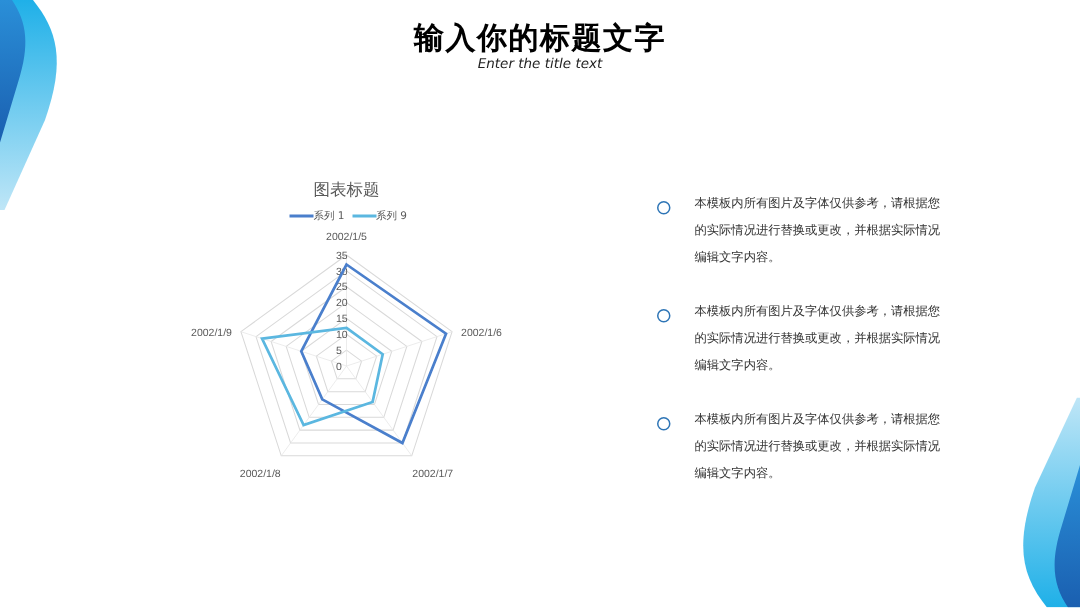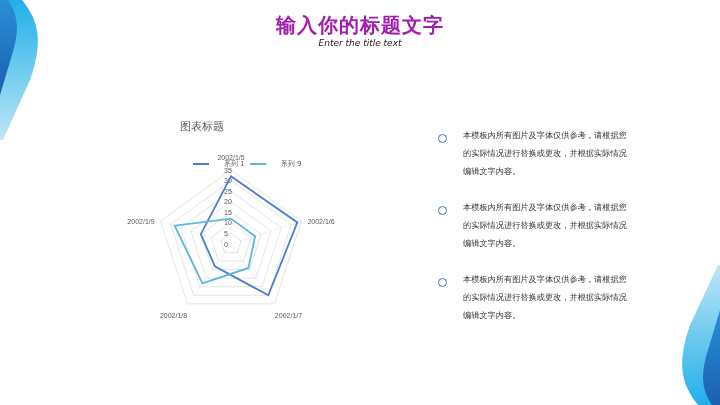--- a/index.html
+++ b/index.html
@@ -1,23 +1,23 @@
 <!DOCTYPE html>
 <html><head>
 <meta charset="utf-8">
 <style>
   html,body{margin:0;padding:0;}
   body{width:720px;height:405px;position:relative;overflow:hidden;background:#ffffff;font-family:"DejaVu Sans","Liberation Sans",sans-serif;color:#333;}
   .deco{position:absolute;}
-  .title{position:absolute;left:0;width:720px;top:12px;text-align:center;font-size:20px;font-weight:bold;color:#a21caf;letter-spacing:1px;}
+  .title{position:absolute;left:0;width:720px;top:12px;text-align:center;font-size:20px;font-weight:bold;color:#000000;letter-spacing:1px;}
   .subtitle{position:absolute;left:0;width:720px;top:38px;text-align:center;font-size:9px;color:#222;font-style:italic;}
-  .chart-title{position:absolute;left:180px;width:102px;top:119px;text-align:left;font-size:11px;color:#595959;}
+  .chart-title{position:absolute;left:180px;width:102px;top:119px;text-align:center;font-size:11px;color:#595959;}
   .legend{position:absolute;left:193px;top:139px;font-size:7px;color:#595959;display:flex;align-items:center;gap:3px;}
   .legend .sw{display:inline-block;width:16px;height:2px;}
-  .legend .item{display:flex;align-items:center;gap:15px;margin-right:2px;margin-top:20px;}
+  .legend .item{display:flex;align-items:center;gap:0;margin-right:2px;}
   svg.radar{position:absolute;left:100px;top:150px;}
   .bullets{position:absolute;left:436px;top:126px;width:200px;text-decoration:underline;}
   .bullet{position:relative;height:72px;}
   .bullet .ring{position:absolute;left:2px;top:8px;width:7px;height:7px;border:1.6px solid #2e75b6;border-radius:50%;}
   .bullet .txt{position:absolute;left:27px;top:0;width:168px;font-size:8.2px;line-height:18px;color:#333;}
 </style>
 </head>
 <body>
 
 <svg class="deco" style="left:0;top:0" width="50" height="140" viewBox="0 0 50 140">

